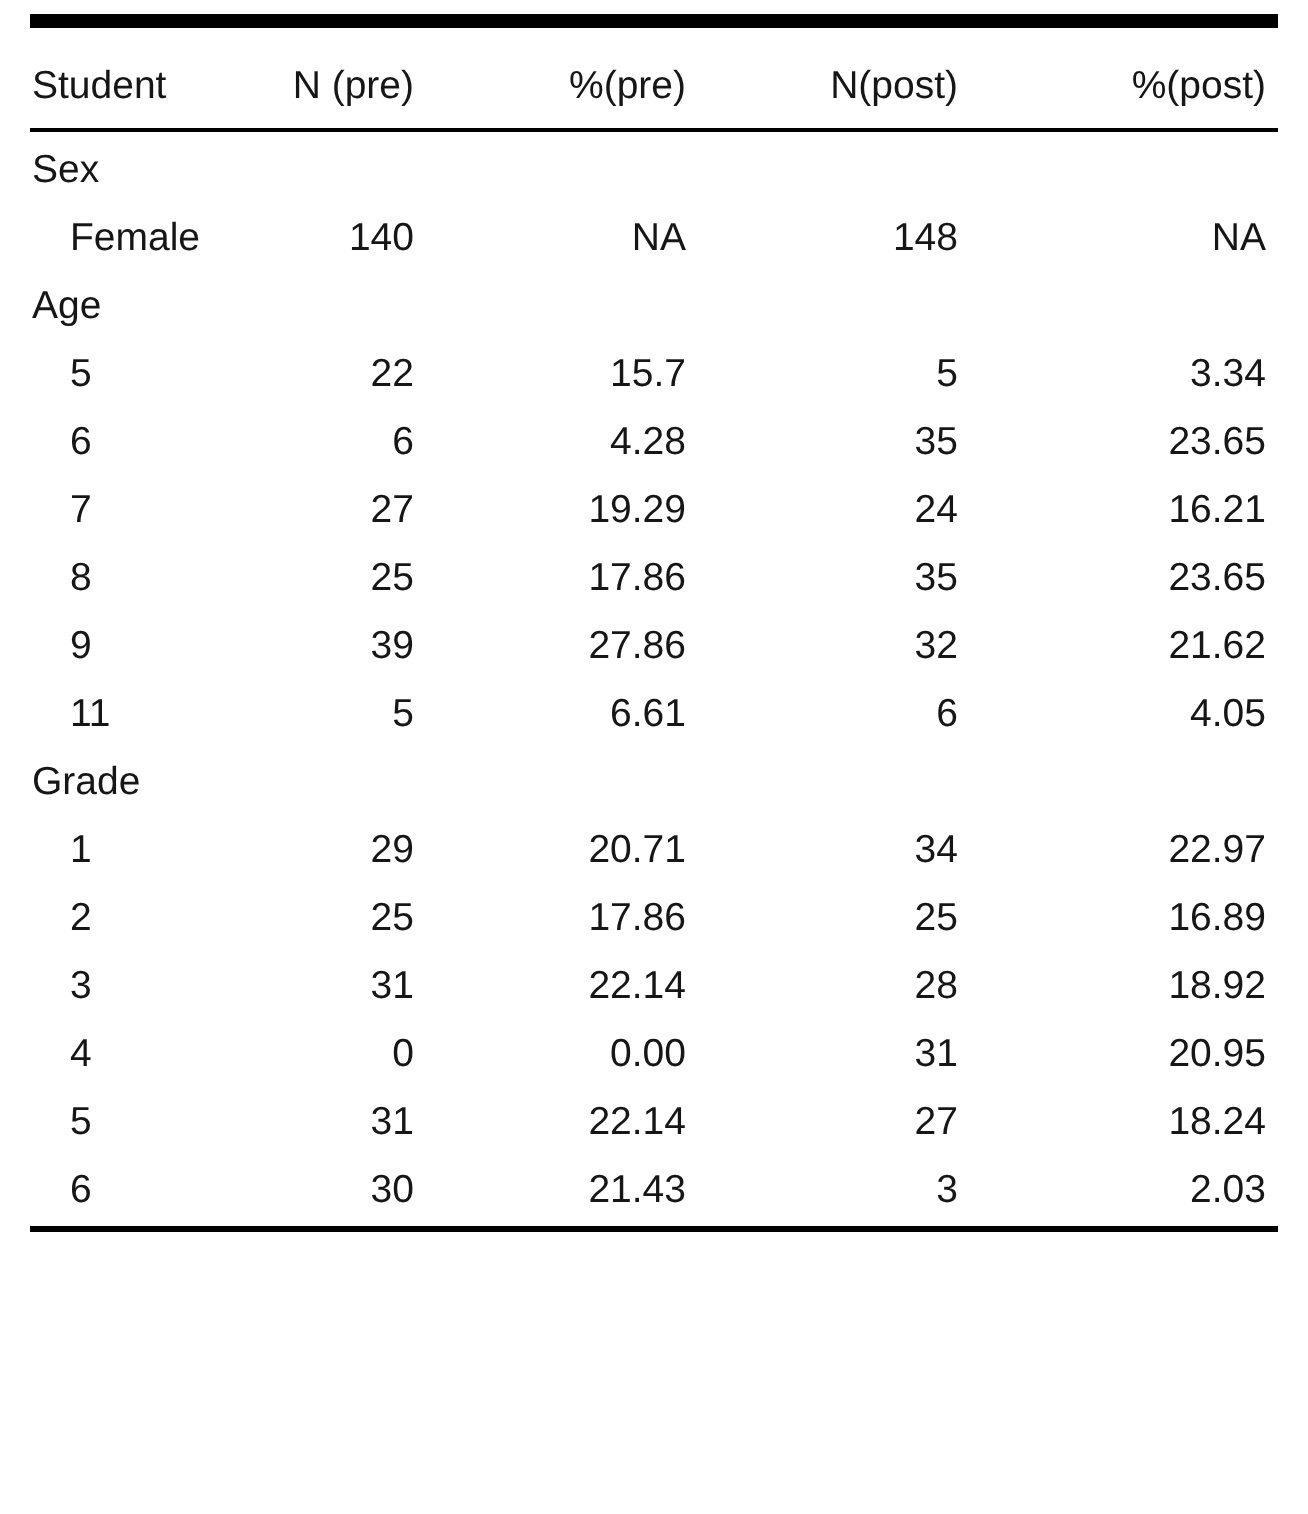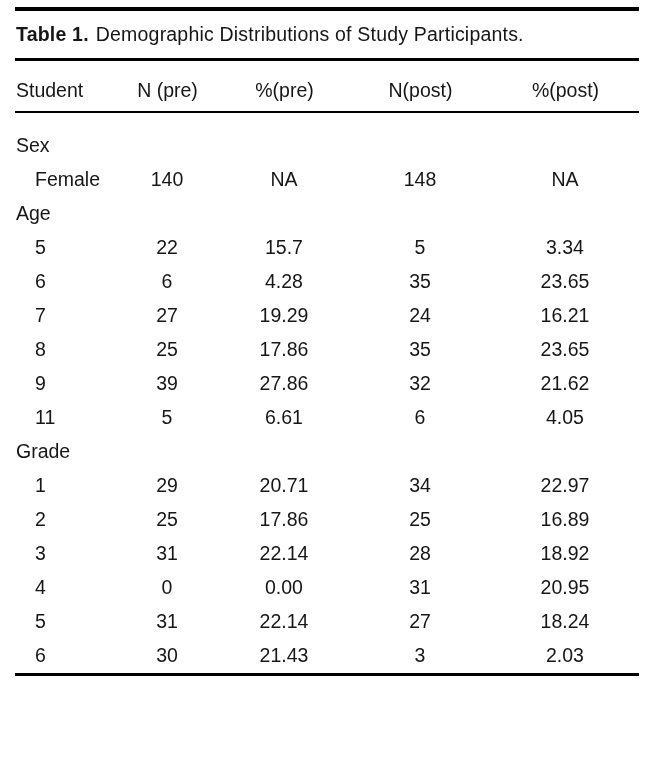--- a/index.html
+++ b/index.html
@@ -28,44 +28,41 @@
       border-collapse: collapse;
       font-size: 19.5px;
       table-layout: fixed;
     }
     thead { border-bottom: 2px solid #000; }
     thead th {
       font-weight: 400;
       text-align: left;
       padding: 18px 0 9px 1px;
     }
-    th.num, td.num { text-align: center; padding-right: 18px; }
+    th.num, td.num { text-align: right; padding-right: 18px; }
     th:last-child, td:last-child { padding-right: 6px; }
     tbody td { padding: 5.5px 0; }
-    tbody tr:first-child td { padding-top: 21px; }
+    tbody tr:first-child td { padding-top: 8px; }
     td.section-label { padding-left: 1px; }
     td.indent { padding-left: 20px; }
     .foot {
       font-size: 16.5px;
       line-height: 1.35;
       margin: 13px 1px 0 1px;
       letter-spacing: 0.1px;
       max-width: 560px;
     }
   </style>
 </head>
 <body>
 
 <div class="page">
 
   <div class="rule rule-top"></div>
 
-  <div class="title">
-    <span class="title-label">Table 1.</span><span>Demographic Distributions of Study Participants.</span>
-  </div>
 
   <div class="rule rule-mid"></div>
 
   <table>
     <colgroup>
       <col style="width:112px">
       <col style="width:98px">
       <col style="width:136px">
       <col style="width:136px">
       <col>

